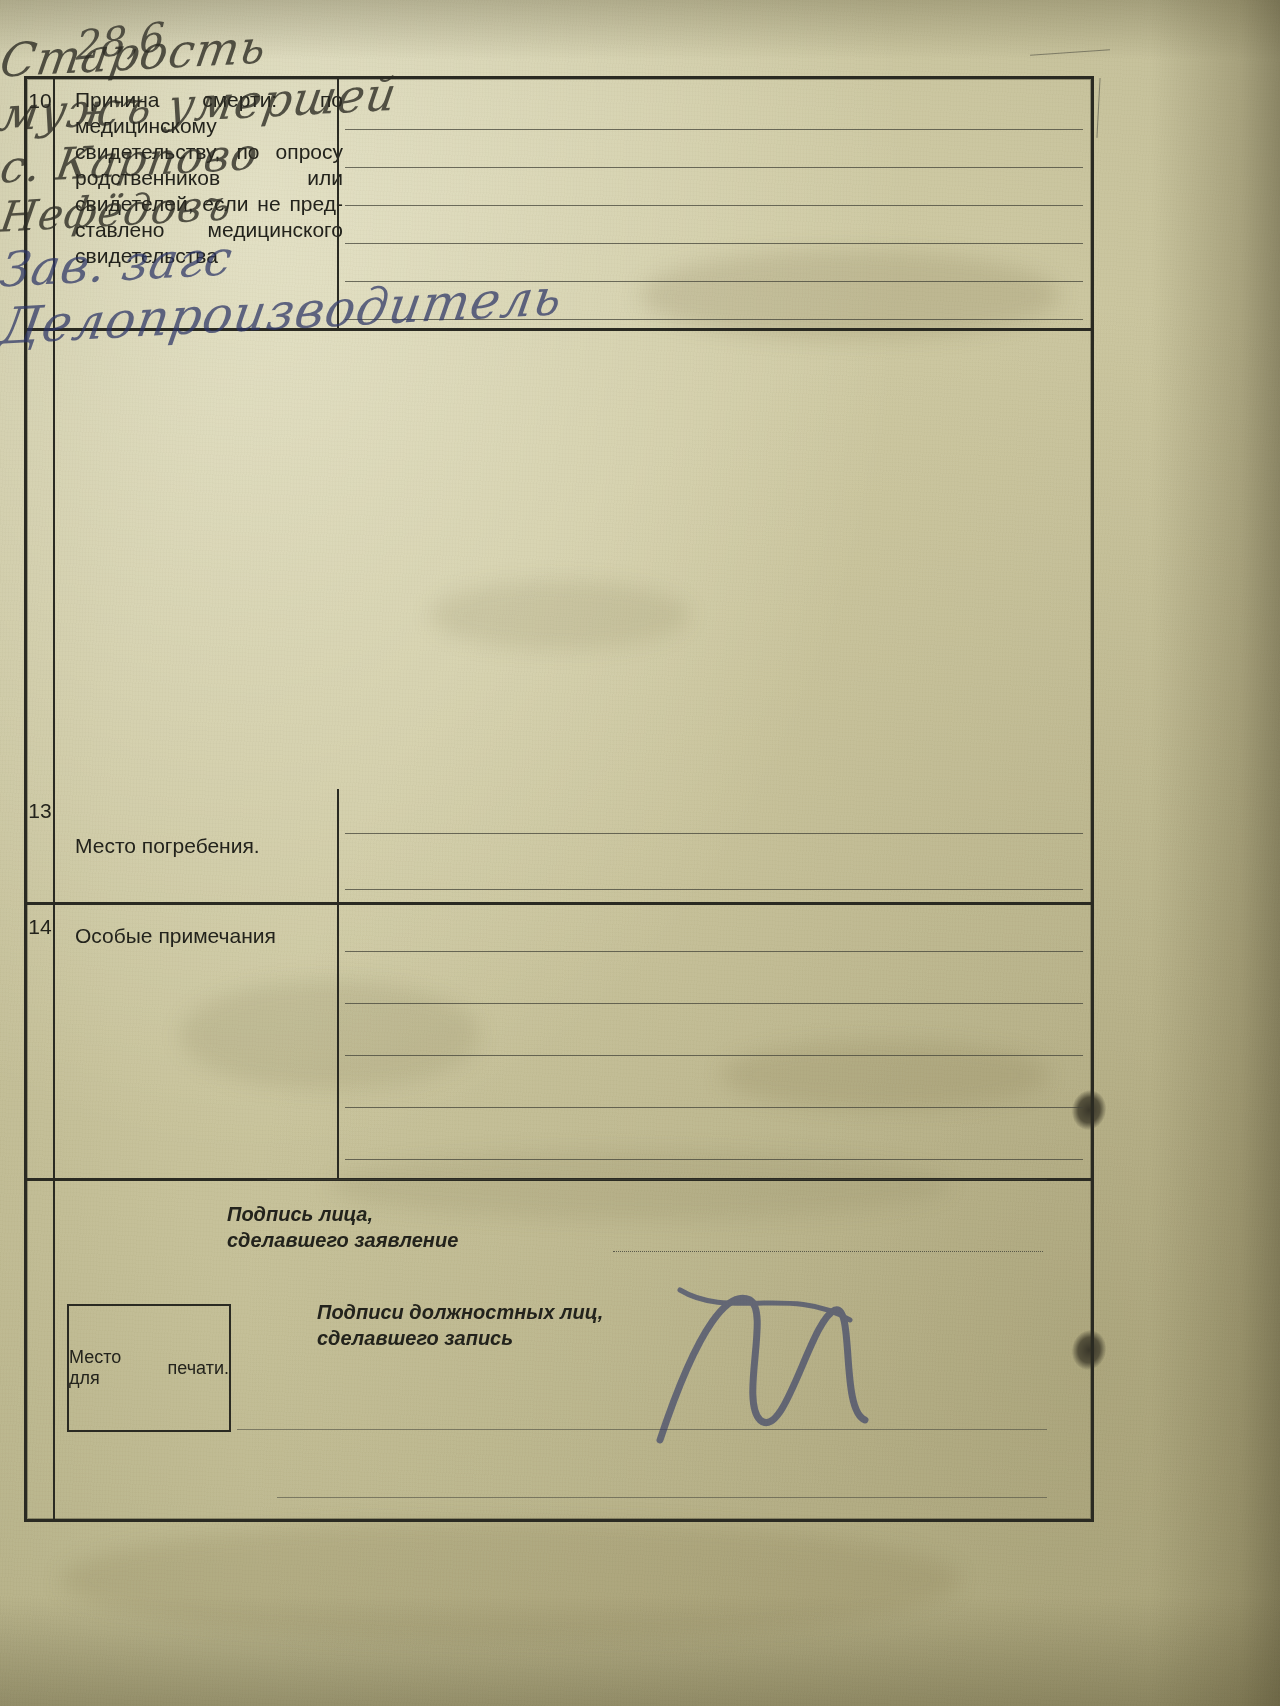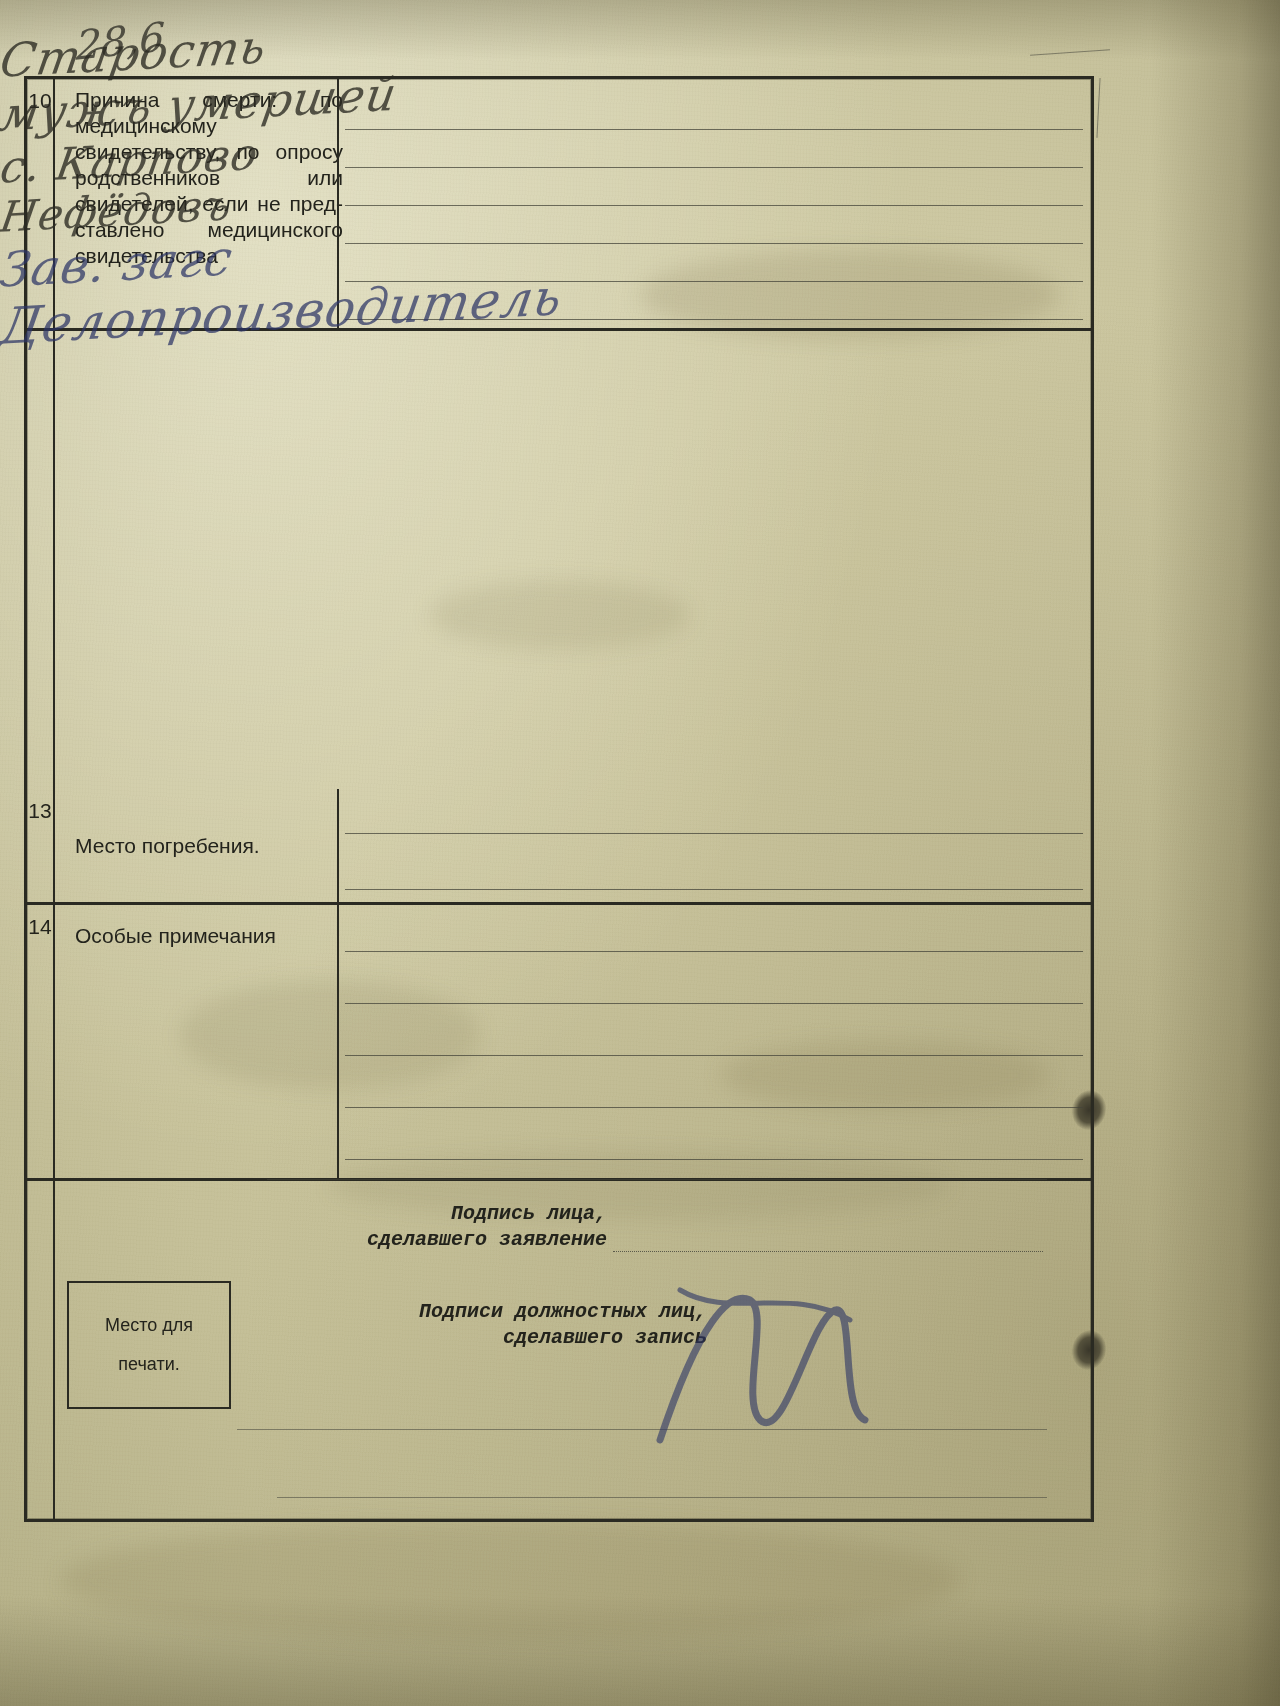--- a/index.html
+++ b/index.html
@@ -135,41 +135,41 @@
 
   
   #footer {
     position: absolute;
     left: 0; right: 0; bottom: 0;
     height: 352px;
   }
   #stampbox {
     position: absolute;
     left: 40px;
-    top: 114px;
+    top: 137px;
     width: 160px;
     height: 124px;
     border: 2px solid #2a2a22;
     display: flex;
-    flex-direction: column;
+    flex-direction: row;
     align-items: center;
     justify-content: center;
     gap: 18px;
     font-size: 18px;
     color: #23231c;
   }
   .sig-label {
     position: absolute;
-    font-family: Liberation Mono, monospace;
+    font-family: Liberation Sans, sans-serif;
     font-style: italic;
     font-weight: bold;
     font-size: 20px;
     line-height: 26px;
     color: #23231c;
-    text-align: right;
+    text-align: left;
   }
   .dotline {
     position: absolute;
     border-bottom: 1.5px dotted #44443a;
     opacity: .8;
   }
   .solidline {
     position: absolute;
     border-bottom: 1.5px solid #44443a;
     opacity: .55;

